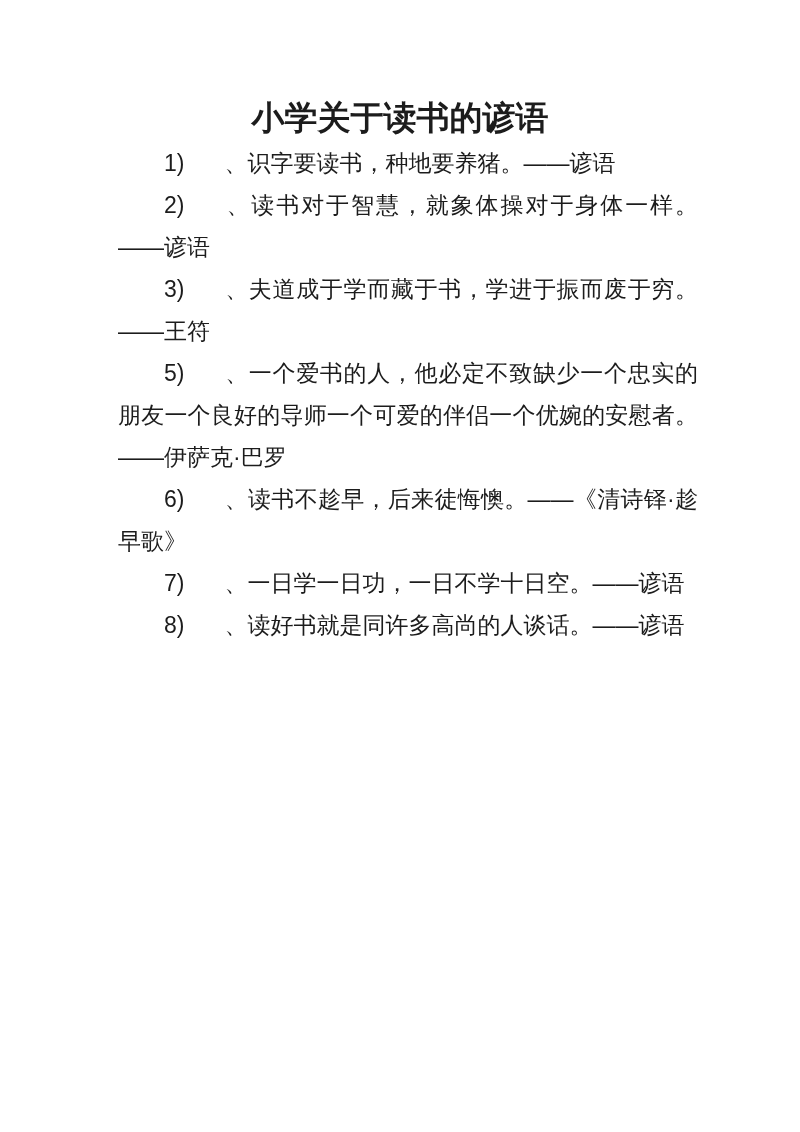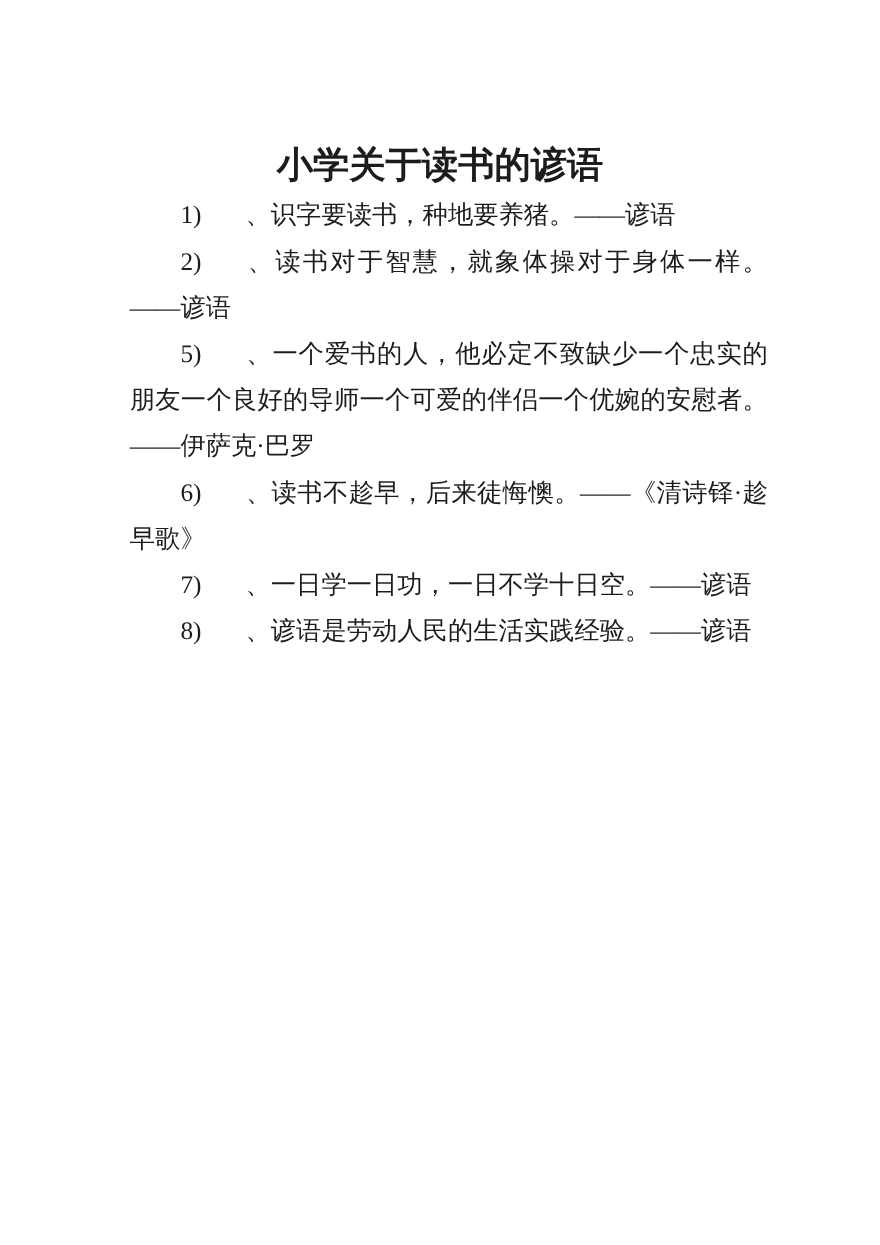--- a/index.html
+++ b/index.html
@@ -6,23 +6,22 @@
     margin: 0;
     padding: 0;
     background: #ffffff;
   }
   .page {
     position: relative;
     width: 800px;
     height: 868px;
     background: #ffffff;
     overflow: hidden;
-    font-family: Liberation Serif, serif;
+    font-family: Liberation Sans, sans-serif;
     color: #1c1c1c;
-    margin-top: 33px;
   }
   .doc-title {
     margin: 0;
     padding-top: 94px;
     width: 800px;
     text-align: center;
     font-size: 33px;
     line-height: 48px;
     font-weight: bold;
     letter-spacing: 0px;
@@ -56,19 +55,20 @@
 <body>
 
 <div class="page" style="background: rgb(255, 255, 255); color: rgb(28, 28, 28);">
   <h1 class="doc-title">小学关于读书的谚语</h1>
 
   <div class="text-block">
 
     <div id="proverb-list">
         <p class="item"><span class="num">1)</span><span class="tab"></span><span class="body">、识字要读书，种地要养猪。——谚语</span></p>
         <p class="item"><span class="num">2)</span><span class="tab"></span><span class="body">、读书对于智慧，就象体操对于身体一样。——谚语</span></p>
+        <p class="item"><span class="num">3)</span><span class="tab"></span><span class="body">、夫道成于学而藏于书，学进于振而废于穷。——王符</span></p>
         <p class="item"><span class="num">5)</span><span class="tab"></span><span class="body">、一个爱书的人，他必定不致缺少一个忠实的朋友一个良好的导师一个可爱的伴侣一个优婉的安慰者。——伊萨克·巴罗</span></p>
         <p class="item"><span class="num">6)</span><span class="tab"></span><span class="body">、读书不趁早，后来徒悔懊。——《清诗铎·趁早歌》</span></p>
         <p class="item"><span class="num">7)</span><span class="tab"></span><span class="body">、一日学一日功，一日不学十日空。——谚语</span></p>
-        <p class="item"><span class="num">8)</span><span class="tab"></span><span class="body">、谚语是劳动人民的生活实践经验。——谚语</span></p>
+        <p class="item"><span class="num">8)</span><span class="tab"></span><span class="body">、读好书就是同许多高尚的人谈话。——谚语</span></p>
       </div>
   </div>
 </div>
 
 </body></html>

